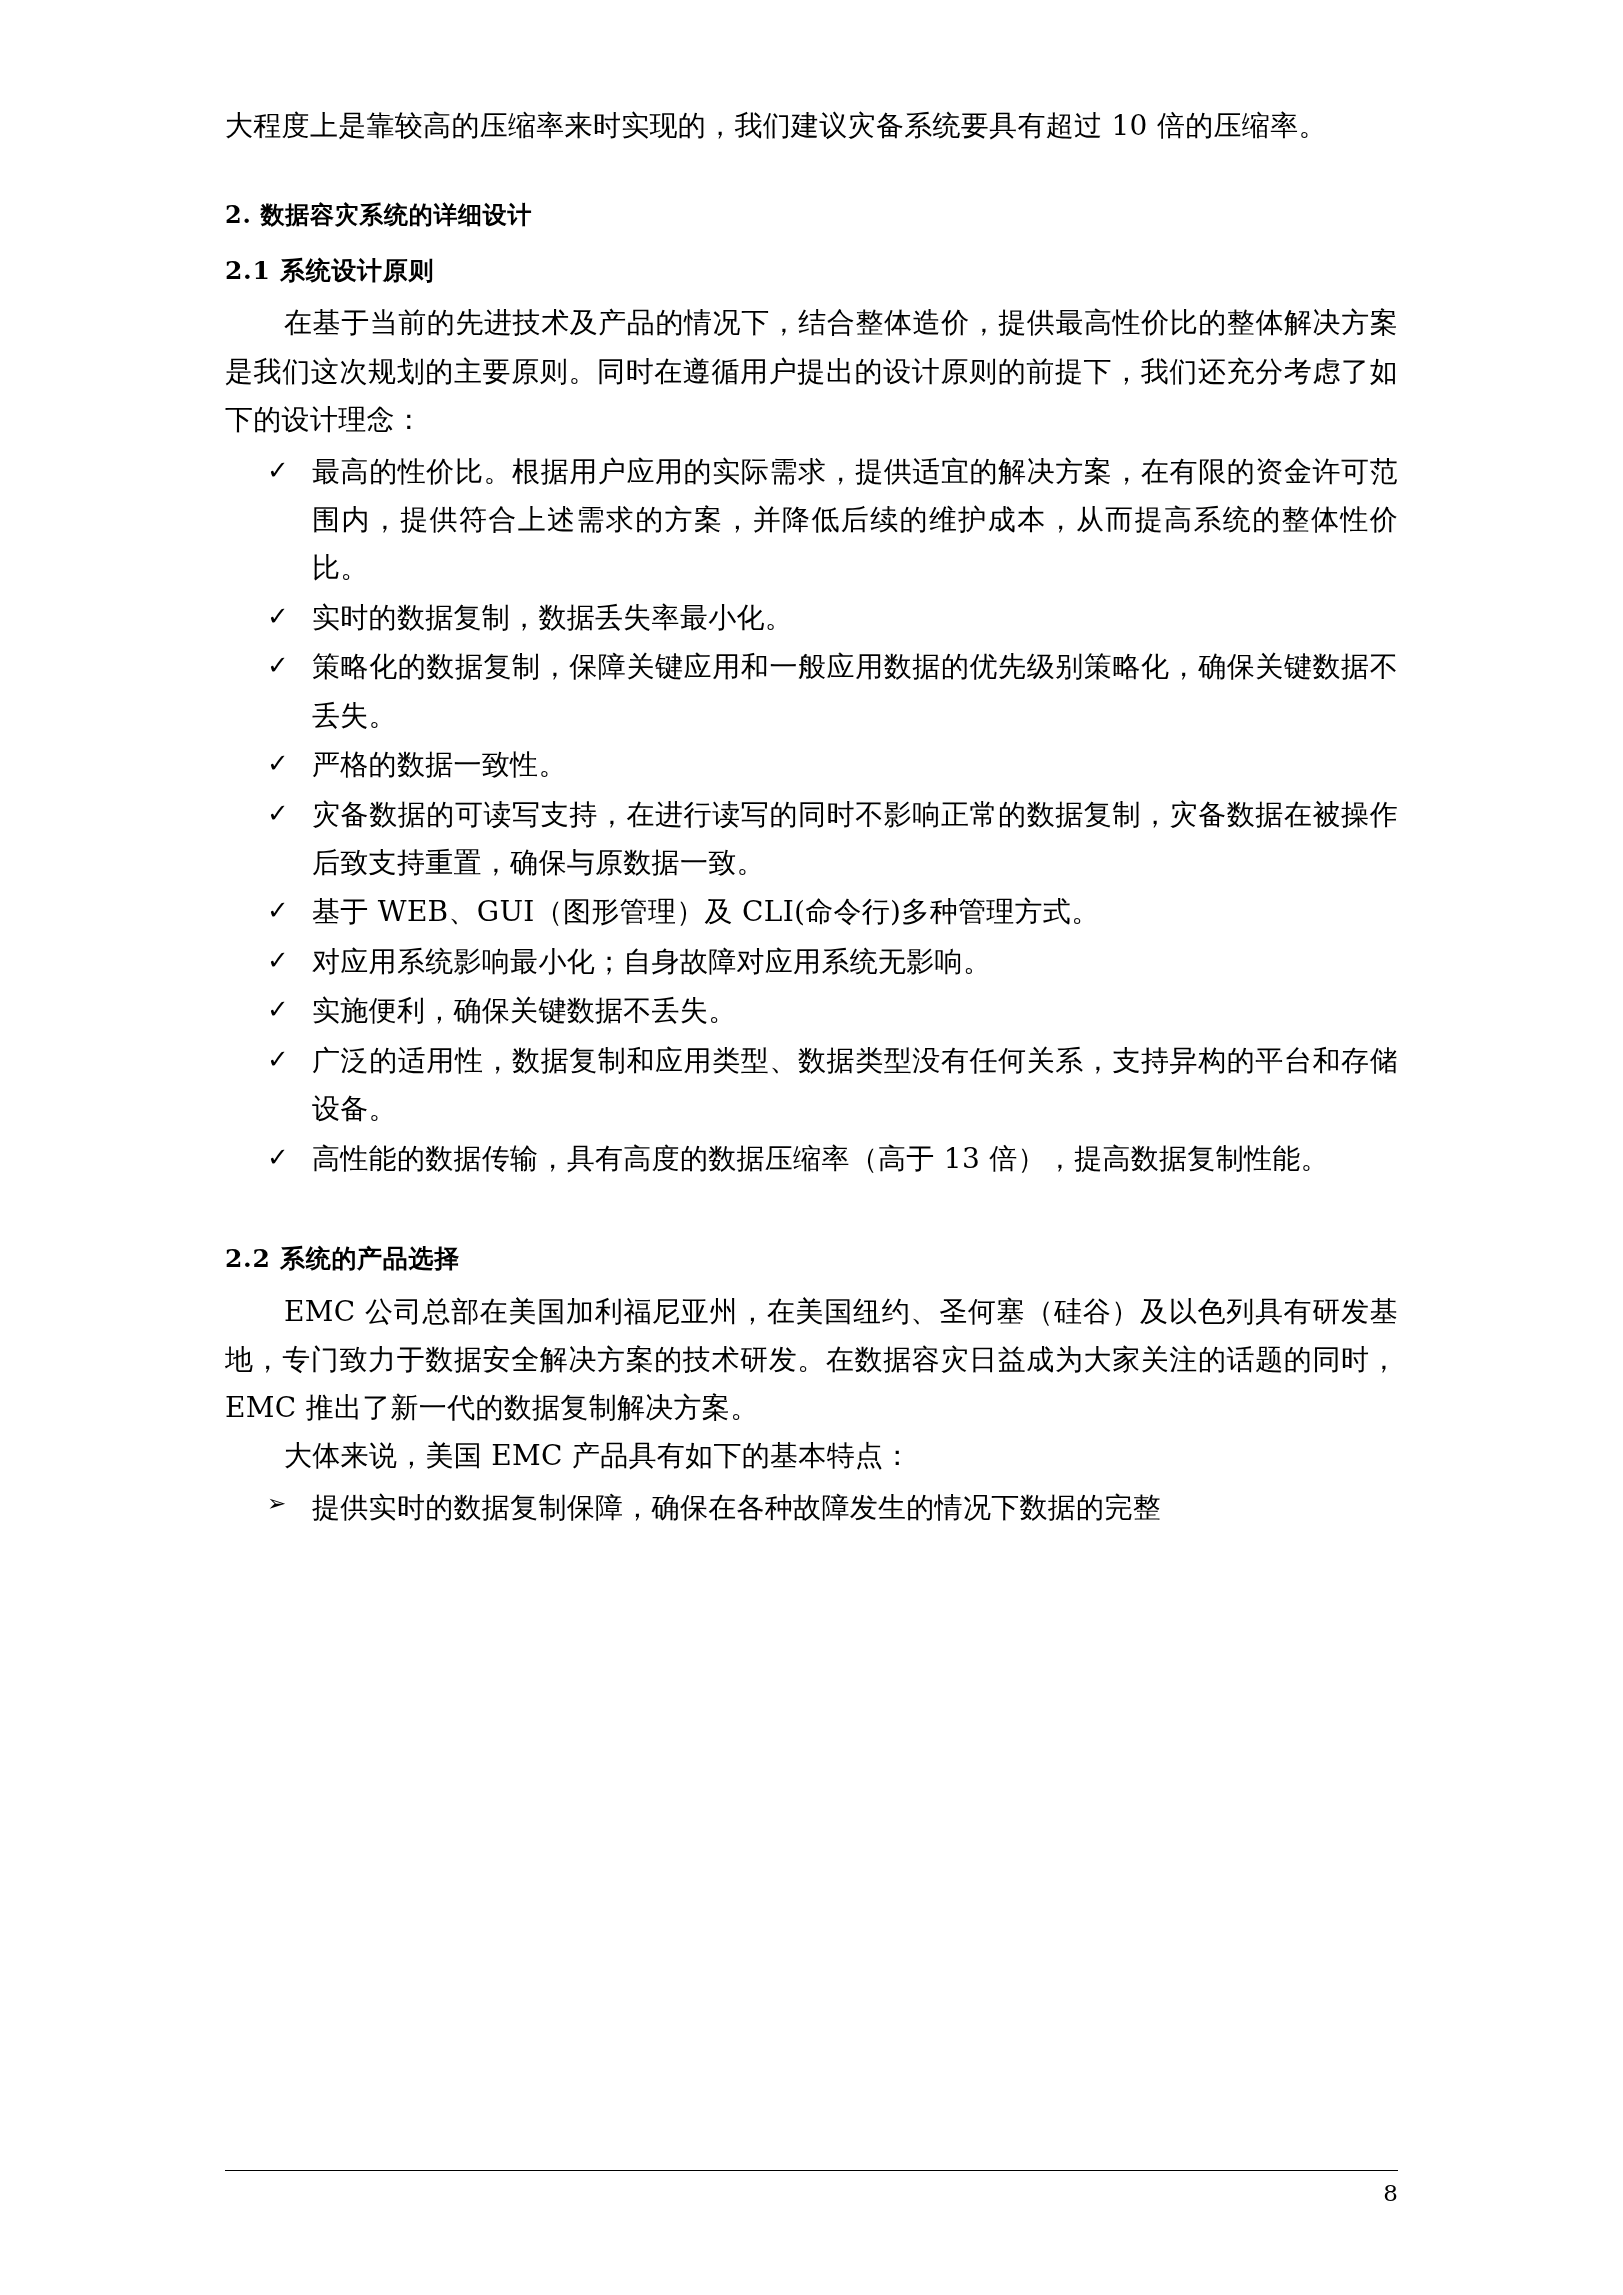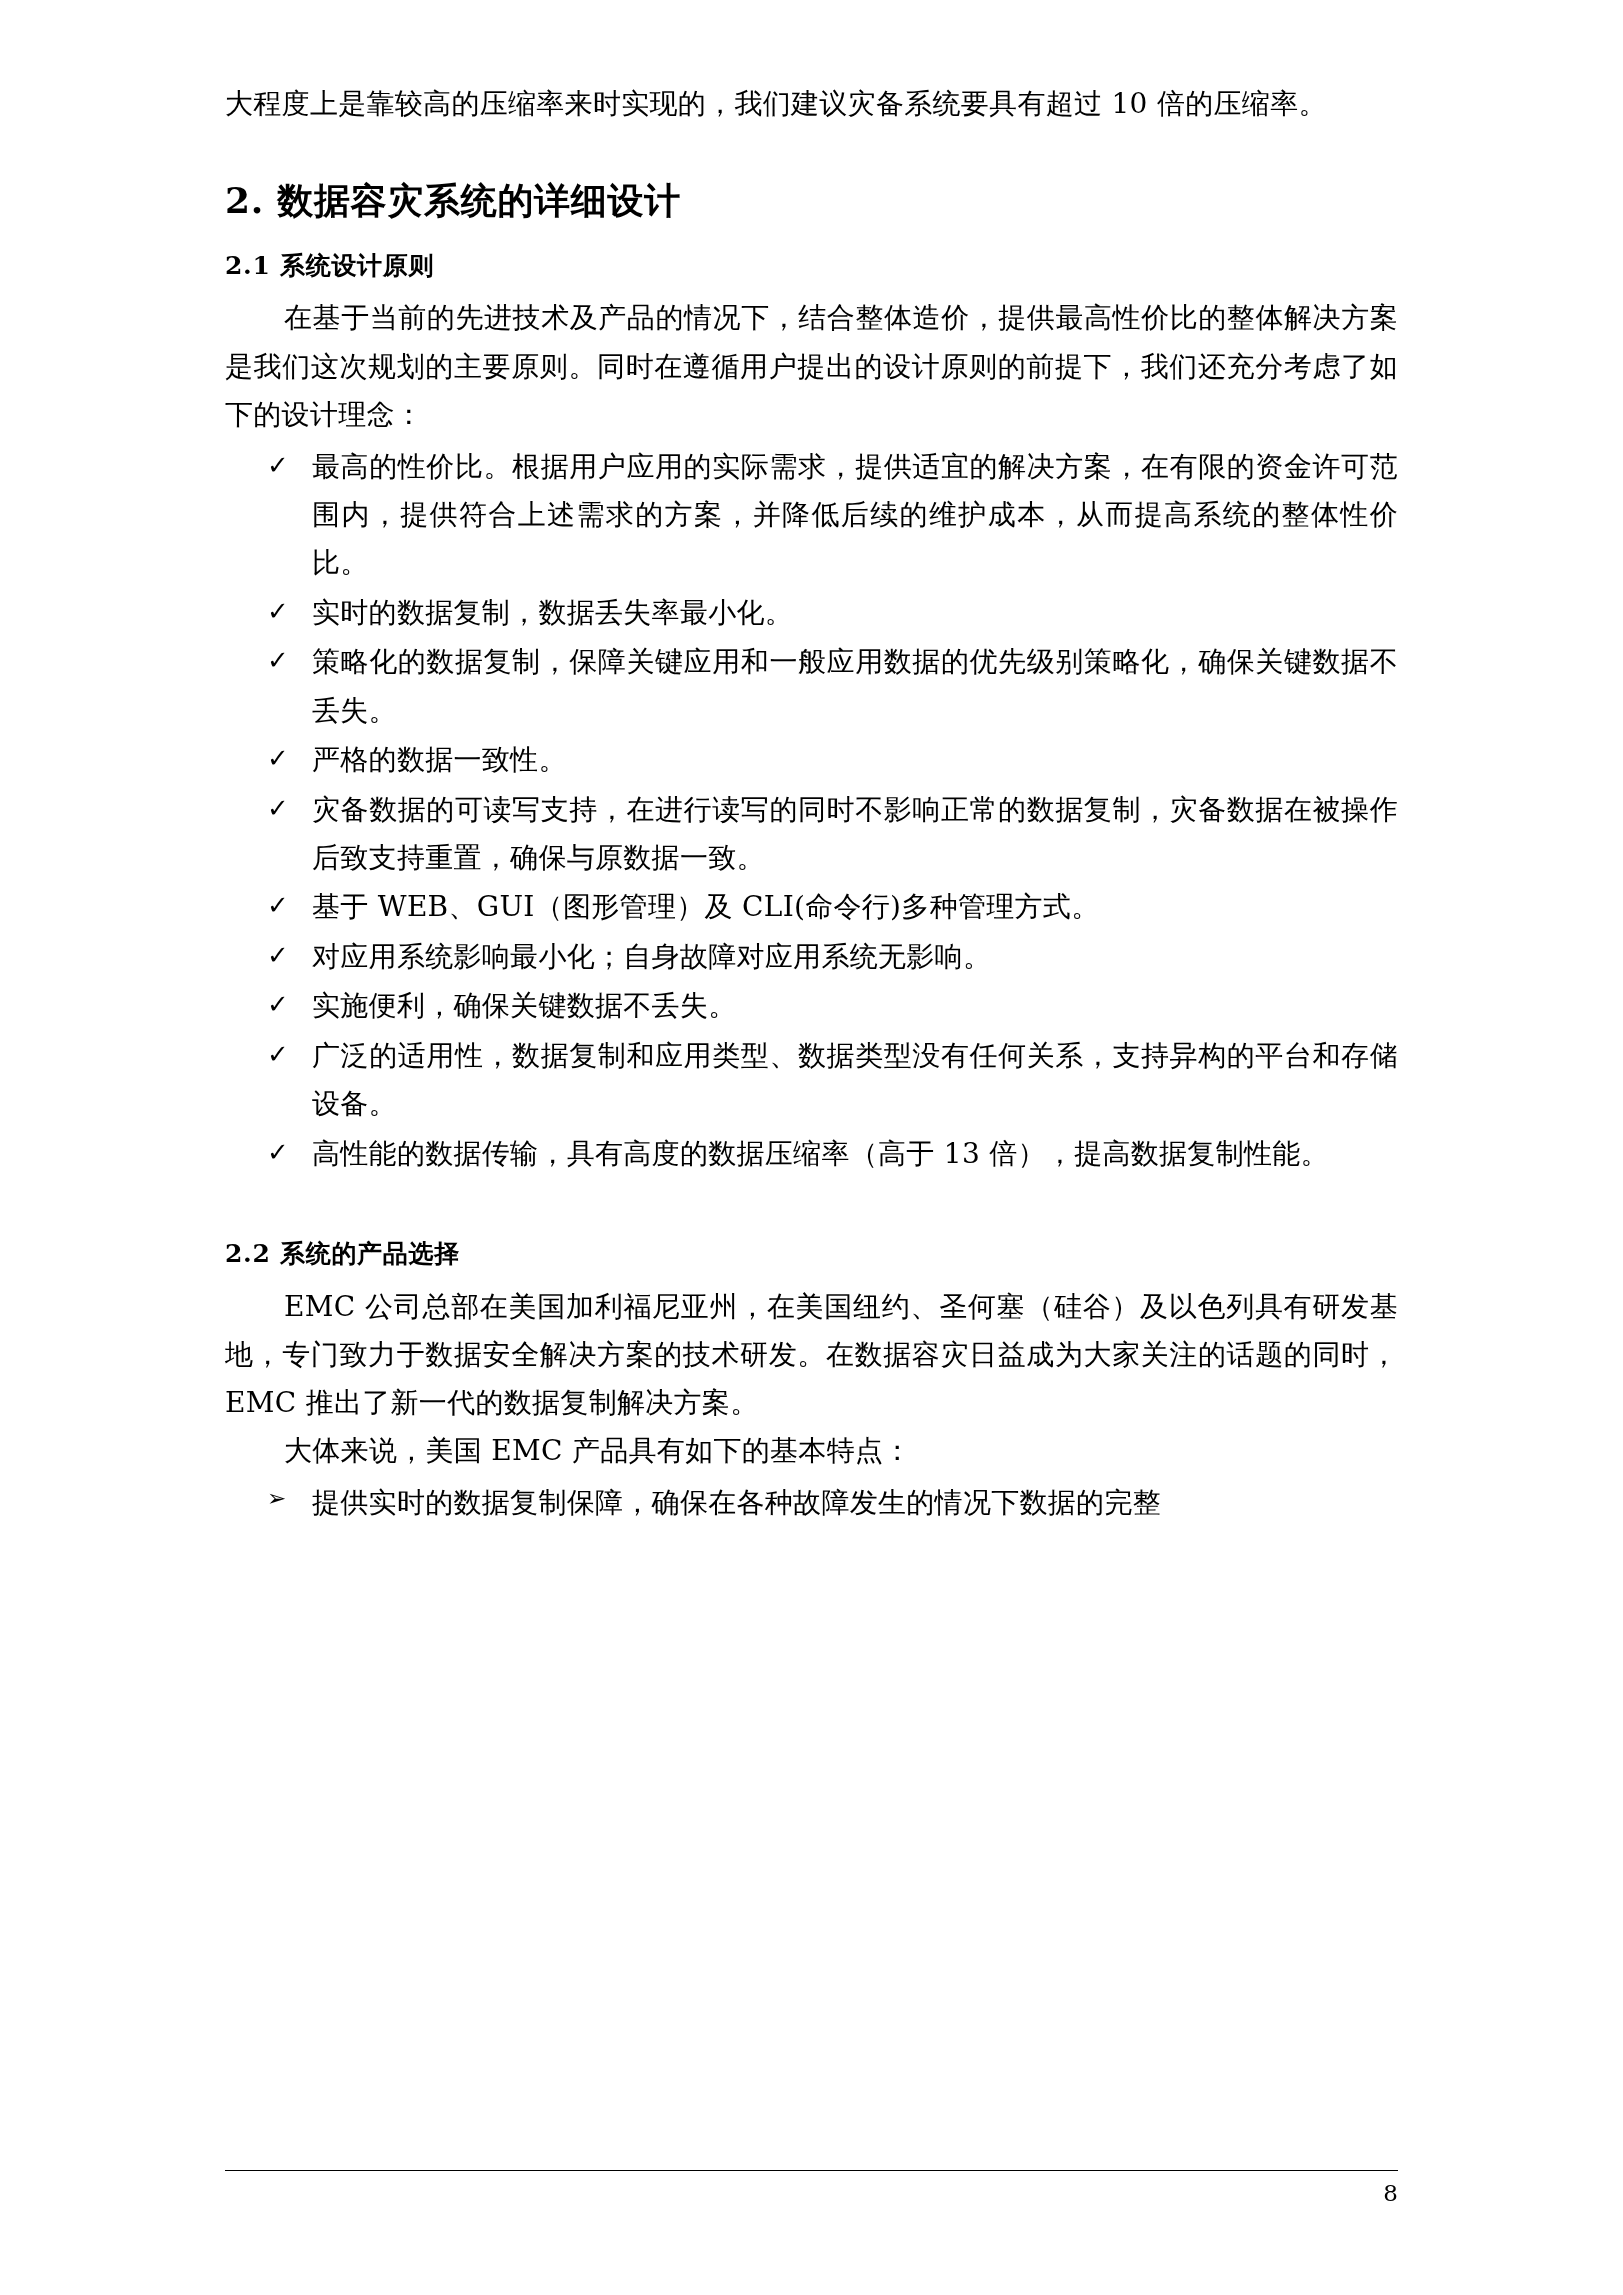--- a/index.html
+++ b/index.html
@@ -10,38 +10,38 @@
   body {
     font-family: "DejaVu Serif", serif;
     color: #000000;
   }
   .page {
     width: 1623px;
     height: 2295px;
     position: relative;
     background: #ffffff;
     box-sizing: border-box;
-    padding: 80px 225px 0 225px;
+    padding: 102px 225px 0 225px;
   }
   .content {
     width: 1173px;
   }
   p.body-text {
     font-size: 28px;
     line-height: 1.72;
     margin: 0 0 0 0;
     text-align: justify;
     text-justify: inter-ideograph;
     letter-spacing: 0.3px;
   }
   p.indent {
     text-indent: 59px;
   }
   h1.heading1 {
-    font-size: 36px;
+    font-size: 24px;
     font-weight: bold;
     margin: 49px 0 23px 0;
     letter-spacing: 0.7px;
   }
   h2.heading2 {
     font-size: 25px;
     font-weight: bold;
     margin: 23px 0 12.3px 0;
     letter-spacing: 0.7px;
   }

